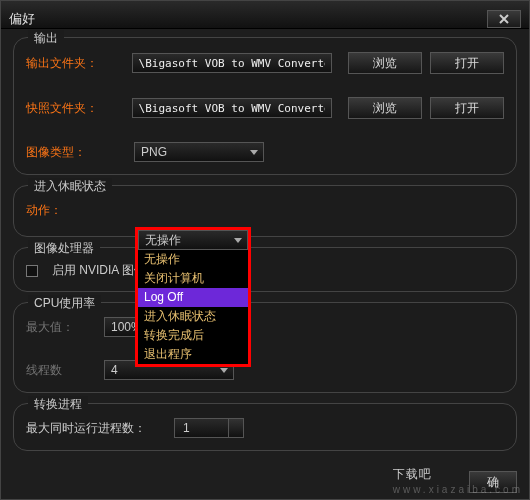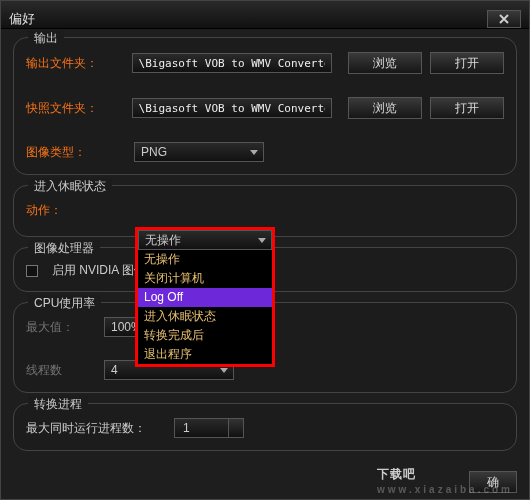--- a/index.html
+++ b/index.html
@@ -19,28 +19,28 @@
 .textfield{flex:0 0 200px;height:20px;background:linear-gradient(#2a2a2a,#111);border:1px solid #555;color:#eee;padding:0 6px;font-family:Consolas,monospace;font-size:11px}
 .btn{width:76px;height:22px;background:linear-gradient(#3a3a3a,#161616);border:1px solid #555;color:#ddd;cursor:pointer;text-align:center;line-height:20px}
 .select{width:130px;height:20px;background:linear-gradient(#2a2a2a,#111);border:1px solid #555;color:#eee;padding:0 18px 0 6px;position:relative;cursor:pointer;line-height:18px}
 .select::after{content:"";position:absolute;right:5px;top:7px;border-left:4px solid transparent;border-right:4px solid transparent;border-top:5px solid #aaa}
 .spinner{width:70px;height:20px;background:linear-gradient(#2a2a2a,#111);border:1px solid #555;color:#eee;padding:0 18px 0 8px;position:relative;line-height:18px}
 .spinner::after{content:"";position:absolute;right:0;top:0;width:14px;height:100%;border-left:1px solid #555;background:linear-gradient(#333,#111)}
 .spinner .arr-up,.spinner .arr-dn{position:absolute;right:4px;border-left:3px solid transparent;border-right:3px solid transparent}
 .spinner .arr-up{top:3px;border-bottom:4px solid #aaa}
 .spinner .arr-dn{bottom:3px;border-top:4px solid #aaa}
 .checkbox{width:12px;height:12px;border:1px solid #777;background:#111;display:inline-block;margin-right:6px;vertical-align:middle}
-.dropdown-open{position:absolute;left:134px;top:198px;width:140px;border:3px solid #f00;z-index:50;background:#000}
+.dropdown-open{position:absolute;left:134px;top:198px;width:116px;border:3px solid #f00;z-index:50;background:#000}
 .dropdown-open .sel-head{height:20px;background:linear-gradient(#2a2a2a,#111);border:1px solid #555;color:#eee;padding:0 18px 0 6px;position:relative;line-height:18px}
 .dropdown-open .sel-head::after{content:"";position:absolute;right:5px;top:7px;border-left:4px solid transparent;border-right:4px solid transparent;border-top:5px solid #aaa}
 .dropdown-open .opts{background:#000}
 .dropdown-open .opt{padding:2px 6px;color:#e8c070;cursor:pointer;font-size:12px;line-height:15px}
 .dropdown-open .opt.hl{background:#6d28d9;color:#fff}
 .footer{position:absolute;bottom:6px;right:12px}
-.watermark{position:absolute;bottom:4px;right:16px;font-size:22px;color:rgba(200,200,200,0.45);font-weight:bold;letter-spacing:1px;pointer-events:none}
+.watermark{position:absolute;bottom:4px;right:6px;font-size:22px;color:rgba(200,200,200,0.45);font-weight:normal;letter-spacing:1px;pointer-events:none}
 .watermark .sub{display:block;font-size:10px;letter-spacing:3px;color:rgba(200,200,200,0.35);text-align:right}
 </style>
 </head>
 <body>
 
 <div class="window">
   <div class="titlebar">
     <span class="title">偏好</span>
     <div class="close-btn">
       <svg viewBox="0 0 12 12">

